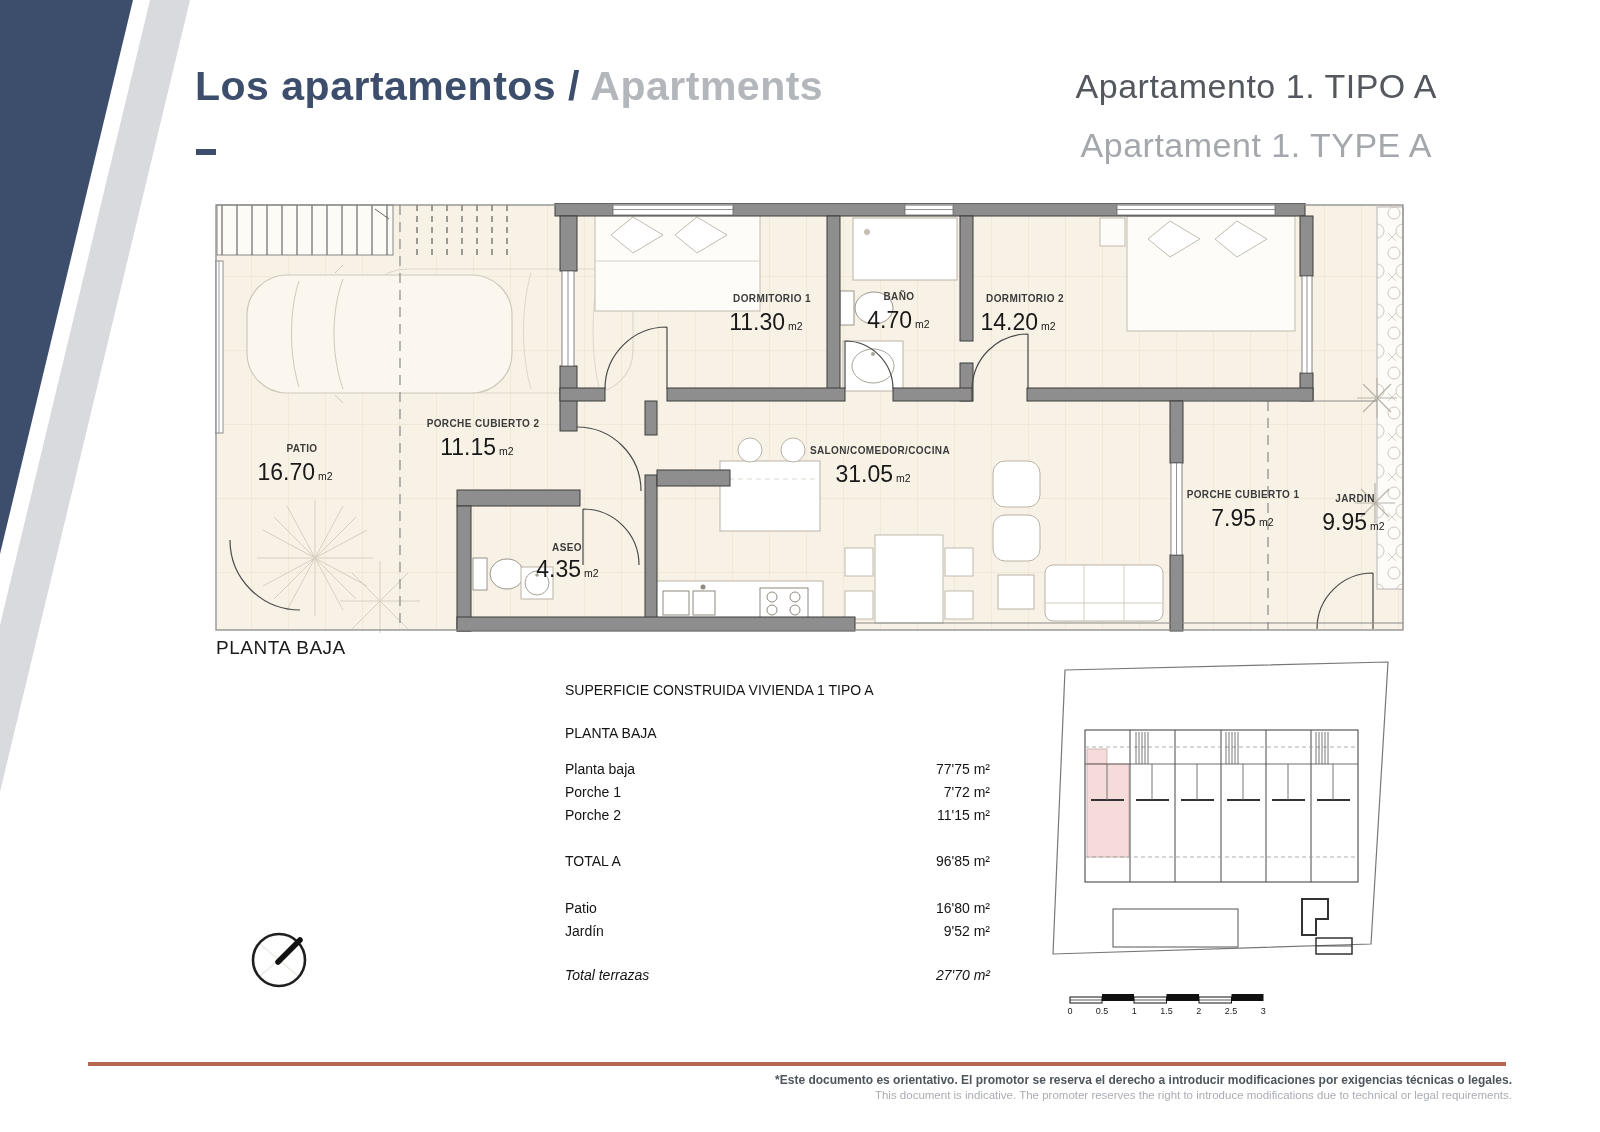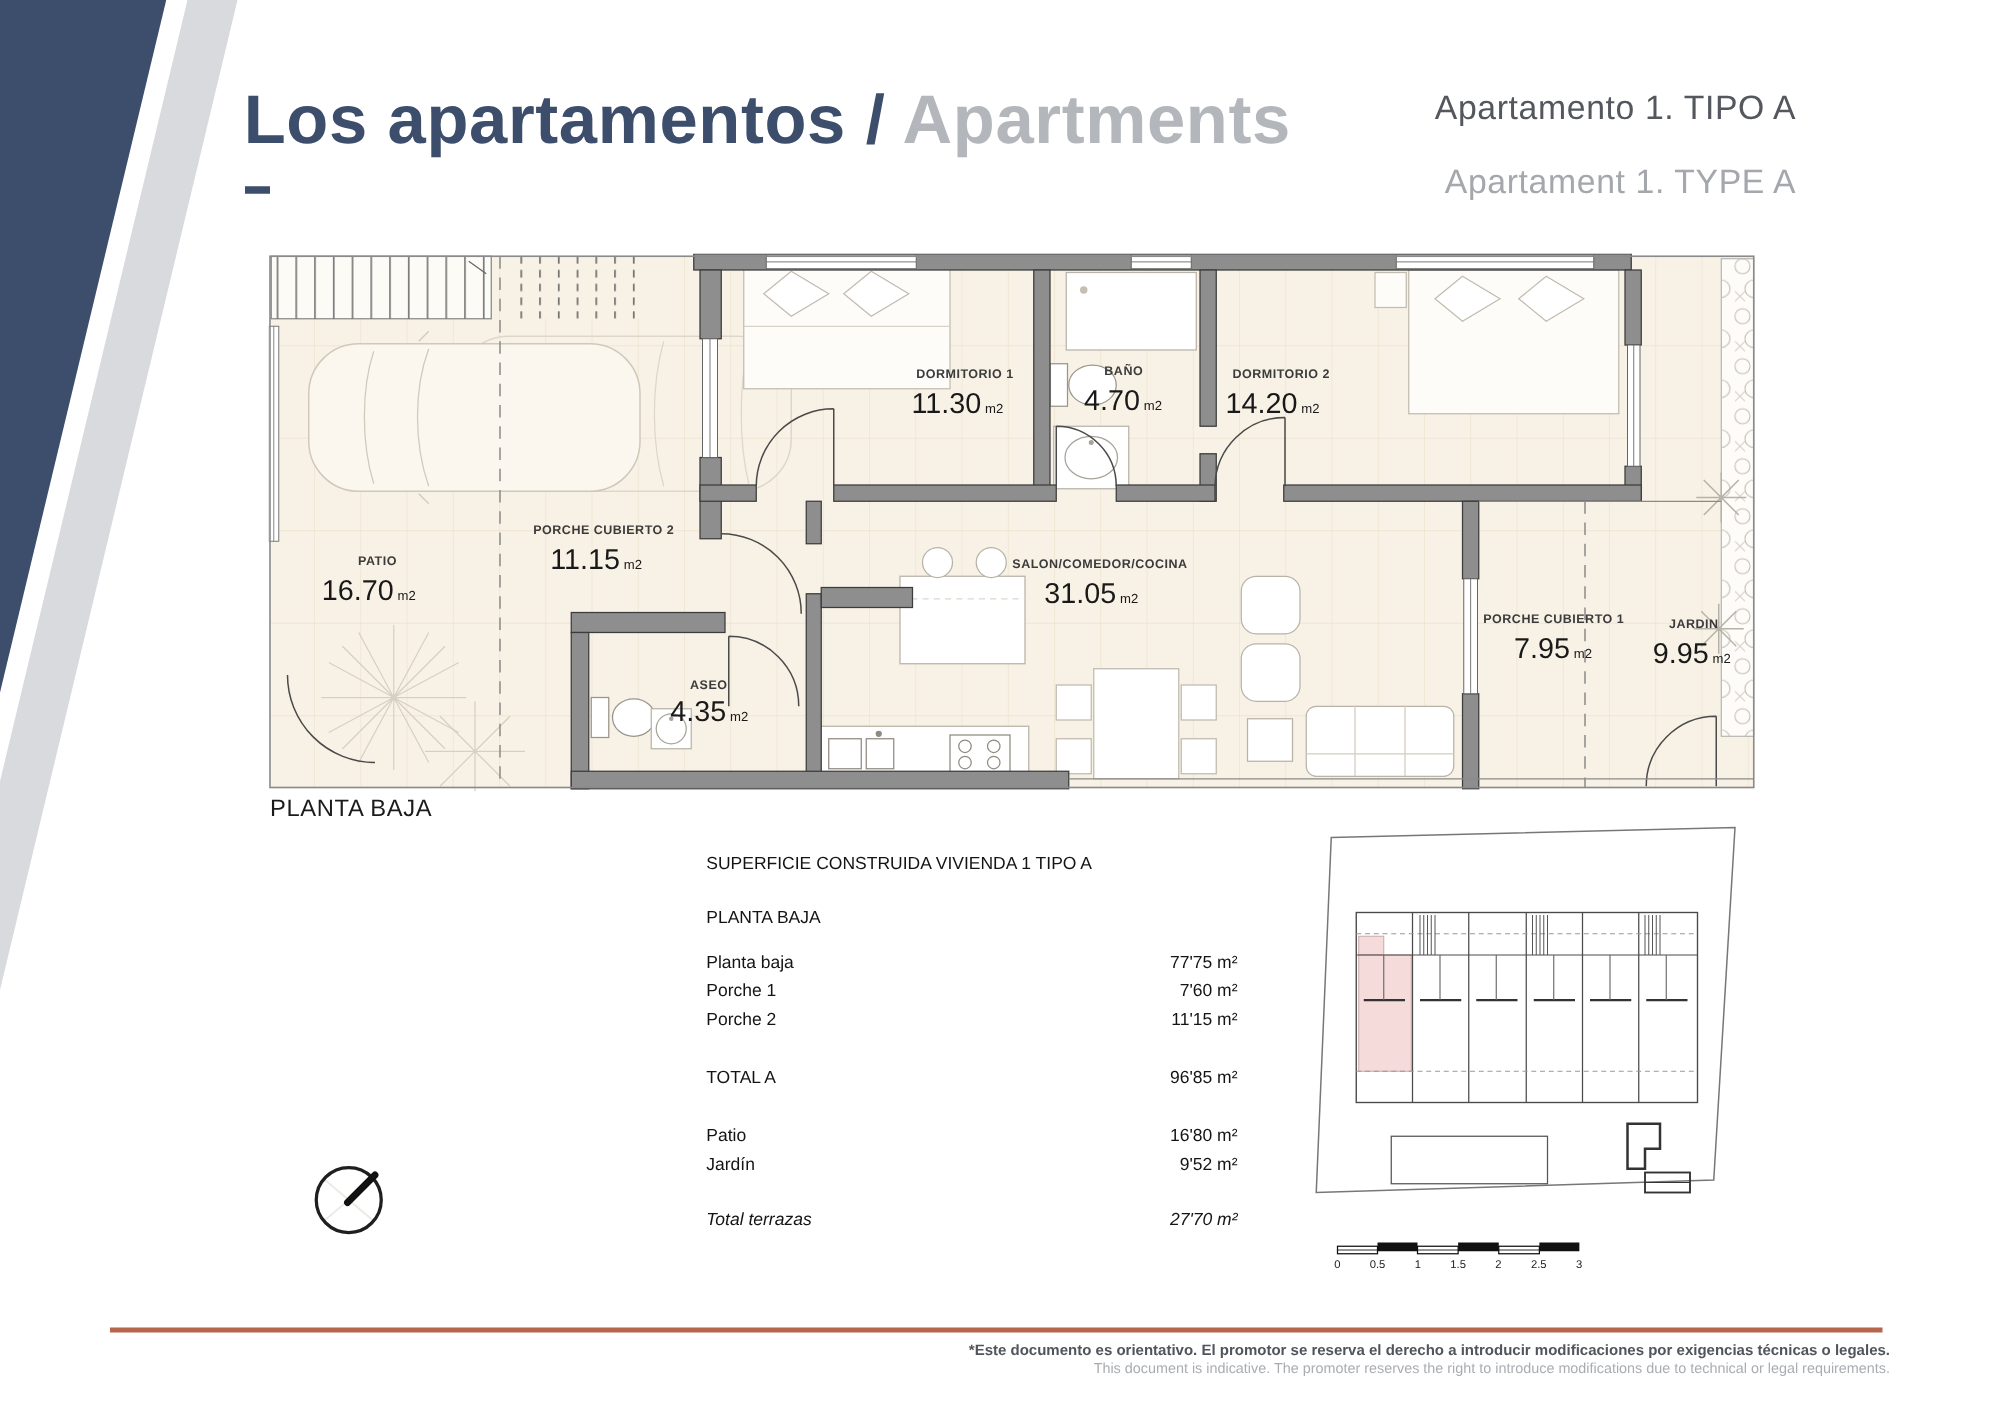--- a/index.html
+++ b/index.html
@@ -6,24 +6,24 @@
   #page{position:relative;width:1600px;height:1132px;background:#fff;overflow:hidden;
         font-family:"Liberation Sans",sans-serif;}
 
   
   .corner-navy{position:absolute;left:0;top:0;width:200px;height:560px;background:#3d4e6c;
     clip-path:polygon(0 0,133px 0,0 554px);}
   .corner-gray{position:absolute;left:0;top:0;width:200px;height:800px;background:#d8dade;
     clip-path:polygon(150px 0,190px 0,0 792px,0 625px);}
 
   
-  .title{position:absolute;left:195px;top:63px;font-size:55px;font-weight:bold;letter-spacing:.5px;white-space:nowrap;}
+  .title{position:absolute;left:195px;top:63px;font-size:41px;font-weight:bold;letter-spacing:.5px;white-space:nowrap;}
   .title .es{color:#3d4e6c;} .title .sep{color:#3d4e6c;} .title .en{color:#b3b6bb;}
   .title-dash{position:absolute;left:196px;top:149px;width:20px;height:6px;background:#3d4e6c;}
-  .apt-head{position:absolute;right:163px;top:68px;text-align:right;font-size:27px;line-height:36px;letter-spacing:.5px;}
+  .apt-head{position:absolute;right:163px;top:68px;text-align:center;font-size:34px;line-height:36px;letter-spacing:.5px;}
   .apt-head .l1{color:#54575e;} .apt-head .l2{color:#a4a7ac;margin-top:23px;}
 
   
   .plan{position:absolute;left:215px;top:203px;width:1190px;height:430px;}
   .plan-caption{position:absolute;left:216px;top:637px;font-size:19px;color:#1b1b1b;letter-spacing:.5px;}
 
   .rname{font:700 10px "Liberation Sans",sans-serif;fill:#3b3b3b;letter-spacing:.4px;}
   .rarea{font:400 23px "Liberation Sans",sans-serif;fill:#191919;}
   .runit{font:400 10.5px "Liberation Sans",sans-serif;fill:#191919;}
 
@@ -312,21 +312,21 @@
 
   <div class="stable">
     <div class="t-title">SUPERFICIE CONSTRUIDA VIVIENDA 1 TIPO A</div>
     <div class="t-section">PLANTA BAJA</div>
     <div class="t-row">
       <span>Planta baja</span>
       <span>77'75 m²</span>
     </div>
     <div class="t-row">
       <span>Porche 1</span>
-      <span>7'60 m²</span>
+      <span>7'72 m²</span>
     </div>
     <div class="t-row">
       <span>Porche 2</span>
       <span>11'15 m²</span>
     </div>
     <div class="t-row t-total">
       <span>TOTAL A</span>
       <span>96'85 m²</span>
     </div>
     <div class="t-row t-patio">

